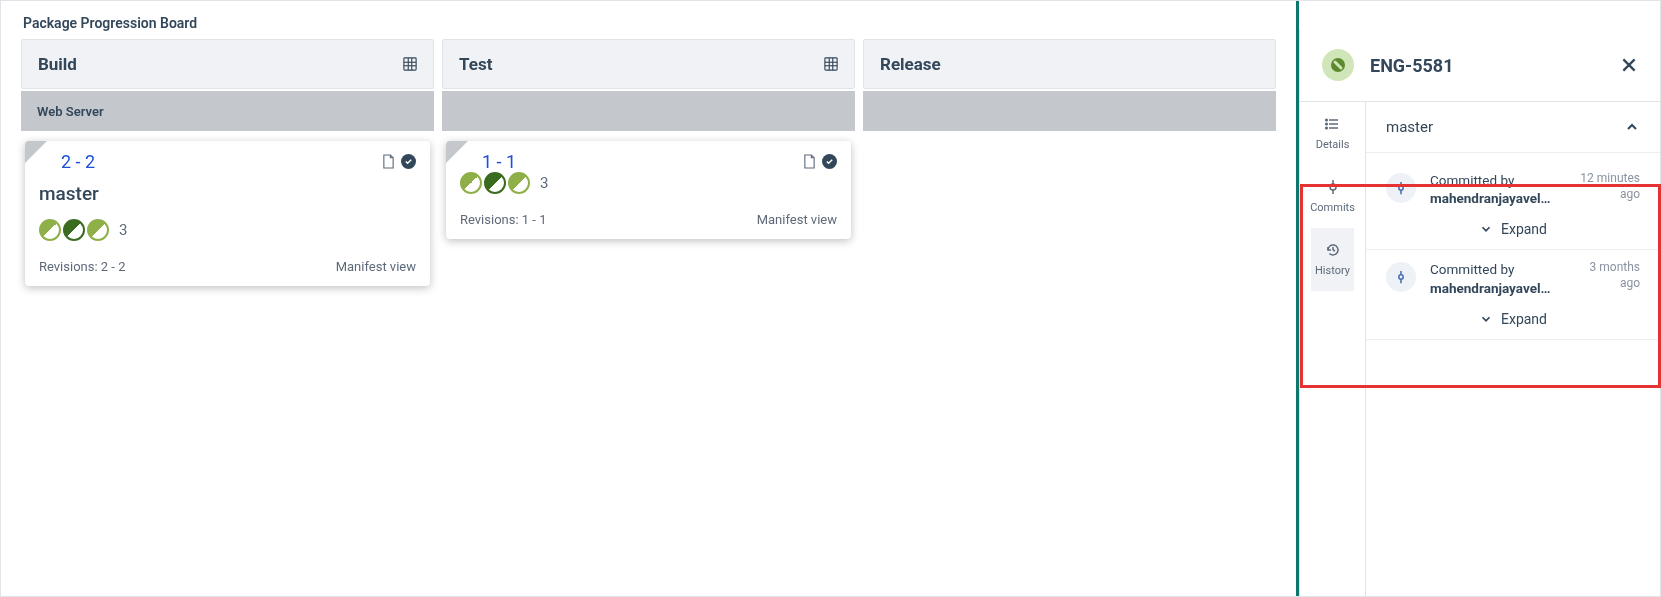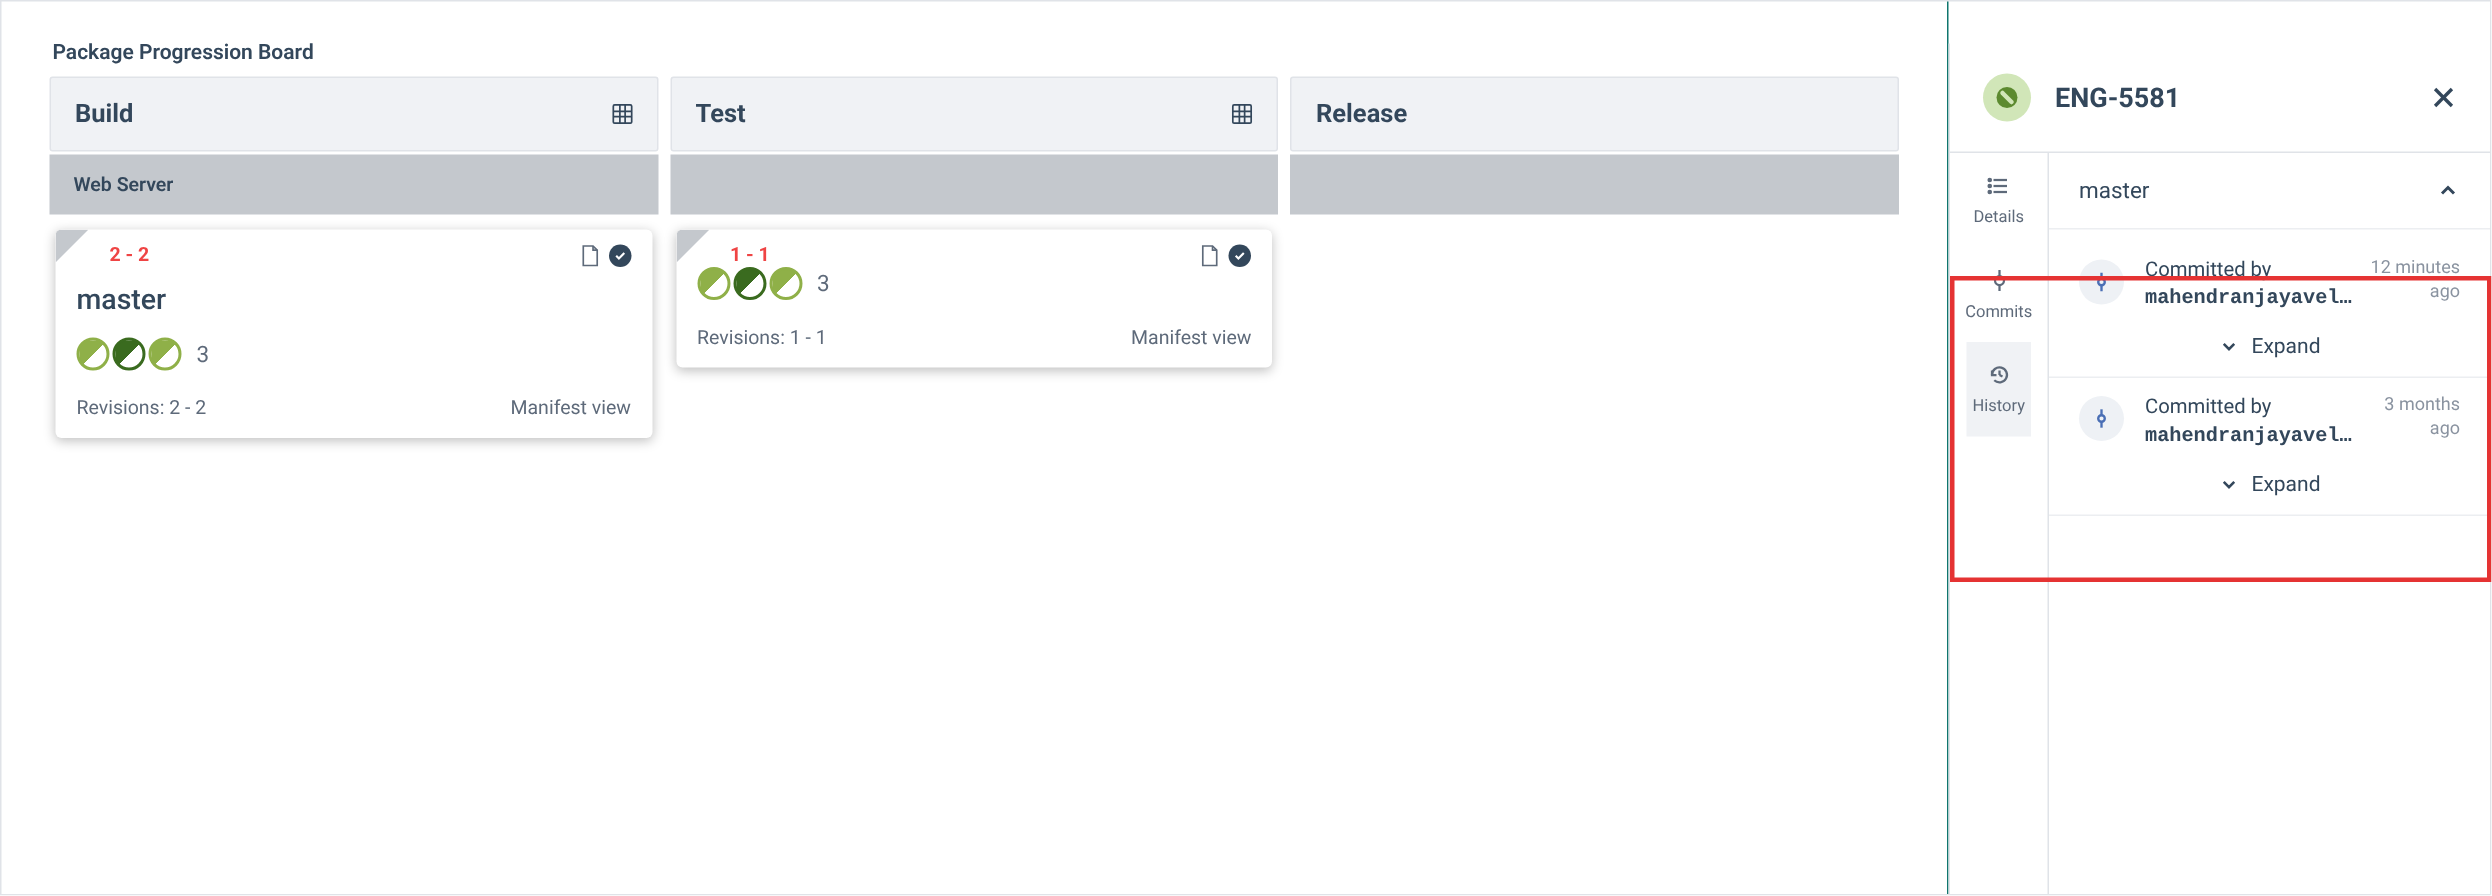--- a/index.html
+++ b/index.html
@@ -1,18 +1,18 @@
 <!DOCTYPE html>
 <html><head>
 <meta charset="utf-8">
 <style>
 * { box-sizing: border-box; margin: 0; padding: 0; }
 body { font-family: -apple-system, BlinkMacSystemFont, "Segoe UI", Roboto, Helvetica, Arial, sans-serif; background: #fff; color: #33475b; font-size: 14px; }
 .app { display: flex; width: 1661px; height: 597px; border: 1px solid #e0e3e8; }
-.board { flex: 1; border-right: 1px solid #0f766e; padding: 16px; overflow: hidden; }
+.board { flex: 1; border-right: 3px solid #0f766e; padding: 4px; overflow: hidden; }
 .board-title { font-weight: 600; font-size: 14px; color: #33475b; padding: 10px 18px 8px; }
 .columns { display: flex; gap: 8px; padding: 0 16px 16px; }
 .column { flex: 1; min-width: 0; }
 .col-header { background: #f0f2f5; border: 1px solid #e0e3e8; border-radius: 2px; padding: 14px 16px; display: flex; align-items: center; justify-content: space-between; }
 .col-title { font-weight: 700; font-size: 17px; color: #33475b; }
 .grid-icon { width: 14px; height: 14px; color: #33475b; }
 .swimlane { background: #c4c8cd; color: #33475b; font-weight: 600; font-size: 13px; padding: 6px 16px; margin-top: 2px; height: 40px; display:flex; align-items:center;}
 .card {
   background: #fff;
   border-radius: 4px;
@@ -23,21 +23,21 @@
 }
 .card::before {
   content: "";
   position: absolute;
   top: 0; left: 0;
   width: 0; height: 0;
   border-top: 22px solid #c4c8cd;
   border-right: 22px solid transparent;
   border-top-left-radius: 4px;
 }
-.card-top { display: flex; justify-content: space-between; align-items: center; font-size: 13px; color: #ef4444; font-weight: bold; }
+.card-top { display: flex; justify-content: space-between; align-items: center; font-size: 18px; color: #1d4ed8; }
 .card-range { padding-left: 22px; }
 .card-top-icons { display: flex; gap: 6px; align-items: center; }
 .doc-icon { width: 13px; height: 15px; color: #5e6a7a; }
 .check-badge { width: 15px; height: 15px; border-radius: 50%; background: #33475b; display:flex; align-items:center; justify-content:center; }
 .check-badge svg { width:9px; height:9px; color:#fff; }
 .card-title { font-size: 19px; font-weight: 500; color: #33475b; margin: 10px 0 14px; }
 .circles { display: flex; align-items: center; gap: 2px; margin-bottom: 18px; }
 .circle { width: 22px; height: 22px; border-radius: 50%; position: relative; }
 .circle.half-light { background: linear-gradient(135deg, #8fb048 50%, #fff 50%); border: 2px solid #8fb048; }
 .circle.half-dark { background: linear-gradient(135deg, #3a6b1f 50%, #fff 50%); border: 2px solid #3a6b1f; }
@@ -64,21 +64,21 @@
 .chevron { width:16px; height:16px; color:#33475b; }
 .highlight-box { border: 3px solid #e53333; position: absolute; left: -66px; right: -1px; top: 82px; height: 204px; pointer-events:none; }
 .commit-list { padding: 8px 0; }
 .commit { display:flex; align-items:flex-start; gap: 14px; padding: 10px 20px 6px 20px; }
 .commit-dot-wrap { width:30px; height:30px; border-radius:50%; background:#eef1f5; display:flex; align-items:center; justify-content:center; flex-shrink:0; margin-top:2px; }
 .commit-dot-wrap svg { width:14px; height:14px; color:#4a6fb5; }
 .commit-main { flex:1; min-width:0; }
 .commit-row { display:flex; justify-content:space-between; gap:10px; }
 .commit-text { font-size: 13.5px; color:#33475b; line-height:1.35; }
 .commit-by { font-weight:400; }
-.commit-author { font-weight:700;font-family:Liberation Mono, monospace; }
+.commit-author { font-weight:700; }
 .commit-time { font-size:12px; color:#8a93a0; text-align:right; line-height:1.3; white-space:nowrap; }
 .expand-row { display:flex; align-items:center; gap:8px; justify-content:center; padding: 8px 0 12px; font-size:14px; color:#33475b; cursor:pointer; border-bottom: 1px solid #eceef1; }
 .expand-row svg { width:14px; height:14px; }
 </style>
 </head>
 <body>
 
 <div class="app">
   <div class="board">
     <div class="board-title">Package Progression Board</div>

